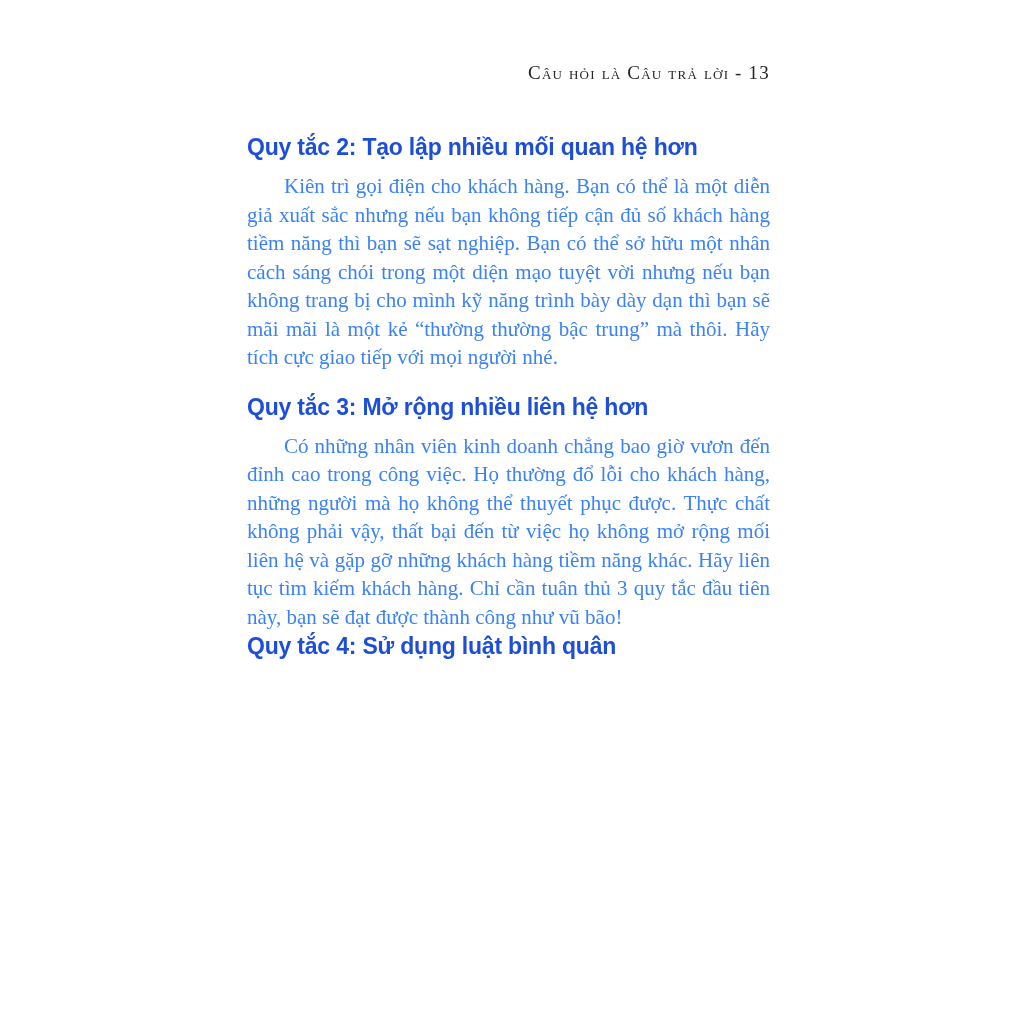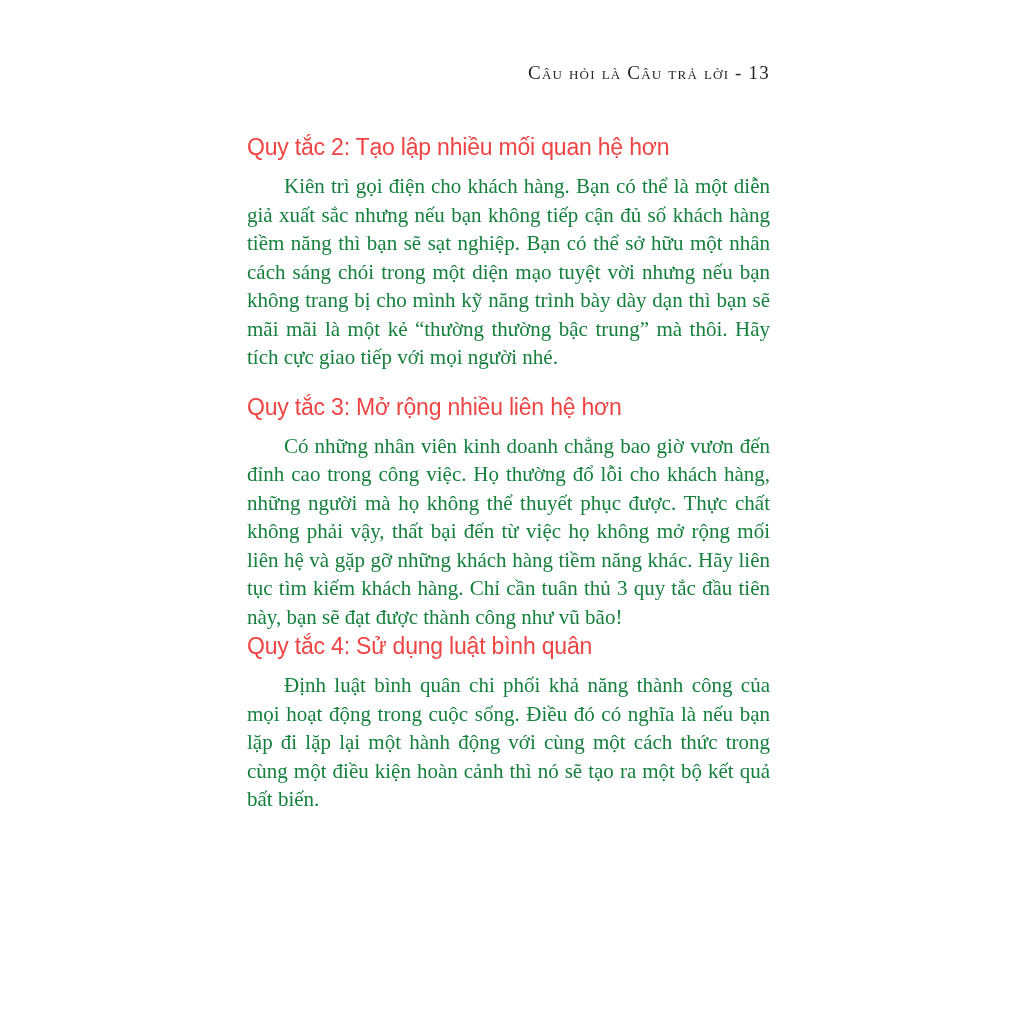--- a/index.html
+++ b/index.html
@@ -27,35 +27,35 @@
     font-family: "Liberation Serif", serif;
     font-variant: small-caps;
     font-size: 19px;
     letter-spacing: 1.2px;
     color: #262626;
     line-height: 26px;
     white-space: nowrap;
   }
   .section-heading {
     font-family: "Liberation Sans", sans-serif;
-    font-weight: normal;
+    font-weight: bold;
     font-size: 23px;
     line-height: 30px;
     letter-spacing: -0.2px;
-    color: #ef4444;
+    color: #1d4ed8;
     margin: 0;
     white-space: nowrap;
   }
   .section-body {
     margin: 10px 0 0 0;
     font-size: 21px;
     line-height: 28.5px;
     text-align: justify;
     text-indent: 37px;
-    color: #15803d;
+    color: #3b82f6;
   }
   .sec-1 .section-heading { margin-top: 46px; }
   .sec-2 .section-heading { margin-top: 20px; }
   .sec-3 .section-heading { }
 </style>
 </head>
 <body>
 
 <div class="page">
   <div class="content">
@@ -67,17 +67,16 @@
       <p class="section-body">Kiên trì gọi điện cho khách hàng. Bạn có thể là một diễn giả xuất sắc nhưng nếu bạn không tiếp cận đủ số khách hàng tiềm năng thì bạn sẽ sạt nghiệp. Bạn có thể sở hữu một nhân cách sáng chói trong một diện mạo tuyệt vời nhưng nếu bạn không trang bị cho mình kỹ năng trình bày dày dạn thì bạn sẽ mãi mãi là một kẻ “thường thường bậc trung” mà thôi. Hãy tích cực giao tiếp với mọi người nhé.</p>
     </div>
 
     <div class="sec-2">
       <h2 class="section-heading">Quy tắc 3: Mở rộng nhiều liên hệ hơn</h2>
       <p class="section-body">Có những nhân viên kinh doanh chẳng bao giờ vươn đến đỉnh cao trong công việc. Họ thường đổ lỗi cho khách hàng, những người mà họ không thể thuyết phục được. Thực chất không phải vậy, thất bại đến từ việc họ không mở rộng mối liên hệ và gặp gỡ những khách hàng tiềm năng khác. Hãy liên tục tìm kiếm khách hàng. Chỉ cần tuân thủ 3 quy tắc đầu tiên này, bạn sẽ đạt được thành công như vũ bão!</p>
     </div>
 
     <div class="sec-3">
       <h2 class="section-heading">Quy tắc 4: Sử dụng luật bình quân</h2>
-      <p class="section-body">Định luật bình quân chi phối khả năng thành công của mọi hoạt động trong cuộc sống. Điều đó có nghĩa là nếu bạn lặp đi lặp lại một hành động với cùng một cách thức trong cùng một điều kiện hoàn cảnh thì nó sẽ tạo ra một bộ kết quả bất biến.</p>
     </div>
 
   </div>
 </div>
 
 </body></html>

